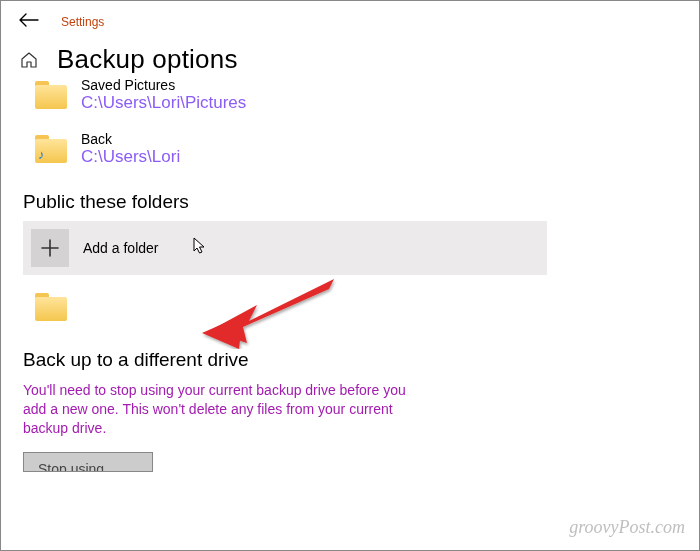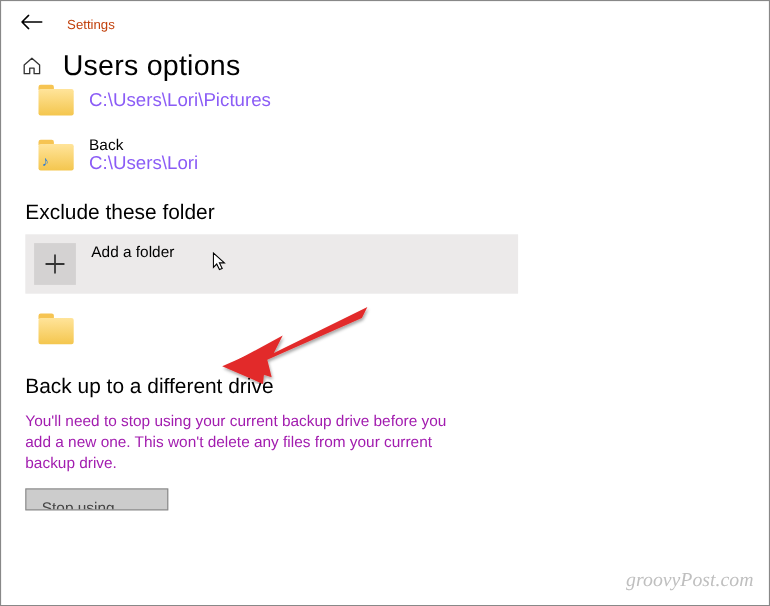--- a/index.html
+++ b/index.html
@@ -57,24 +57,25 @@
   .folder-icon .note {
     position: absolute; bottom: 2px; left: 3px;
     color: #2a7bd6; font-size: 13px; line-height: 1;
   }
   .folder-text { display: flex; flex-direction: column; }
   .folder-name { font-size: 14px; color: #000; }
   .folder-path { font-size: 17px; color: #8b5cf6; }
   .section-heading { font-size: 19px; font-weight: 400; padding: 14px 22px 8px 22px; }
   .add-folder-row {
     display: flex;
+    align-items: center;
     gap: 14px;
     margin: 0 22px;
     padding: 8px;
-    width: 448px;
+    width: 524px;
     background: #eceaea;
     cursor: pointer;
     position: relative;
   }
   .plus-box {
     width: 38px; height: 38px;
     background: #d4d2d2;
     display: flex; align-items: center; justify-content: center;
   }
   .plus-box svg { width: 20px; height: 20px; }
@@ -125,47 +126,48 @@
   </span>
   <span class="settings-title">Settings</span>
 </div>
 
 <div class="title-row">
   <span class="home-outline">
     <svg width="18" height="18" viewBox="0 0 18 18">
         <path d="M2 8 L9 2 L16 8 V16 H11 V11 H7 V16 H2 Z" fill="none" stroke="#333" stroke-width="1.2" stroke-linejoin="round"></path>
       </svg>
   </span>
-  <h1 class="page-title">Users options</h1>
+  <h1 class="page-title">Backup options</h1>
 </div>
 
 <div class="folder-list">
   <div class="folder-item" style="padding-top:0;">
     <div class="folder-icon">
         <div class="tab"></div>
         <div class="body"></div>
       </div>
     <div class="folder-text">
+      <span class="folder-name">Saved Pictures</span>
       <span class="folder-path">C:\Users\Lori\Pictures</span>
     </div>
   </div>
   <div class="folder-item">
     <div class="folder-icon">
         <div class="tab"></div>
         <div class="body"></div>
         <div class="note">♪</div>
       </div>
     <div class="folder-text">
       <span class="folder-name">Back</span>
       <span class="folder-path">C:\Users\Lori</span>
     </div>
   </div>
 </div>
 
-<div class="section-heading">Exclude these folder</div>
+<div class="section-heading">Public these folders</div>
 
 <div class="add-folder-row">
   <div class="plus-box">
     <svg viewBox="0 0 20 20">
         <path d="M10 2 V18 M2 10 H18" stroke="#333" stroke-width="1.6" stroke-linecap="round"></path>
       </svg>
   </div>
   <span class="add-label">Add a folder</span>
   <span class="cursor-ptr">
     <svg width="14" height="18" viewBox="0 0 14 18">

